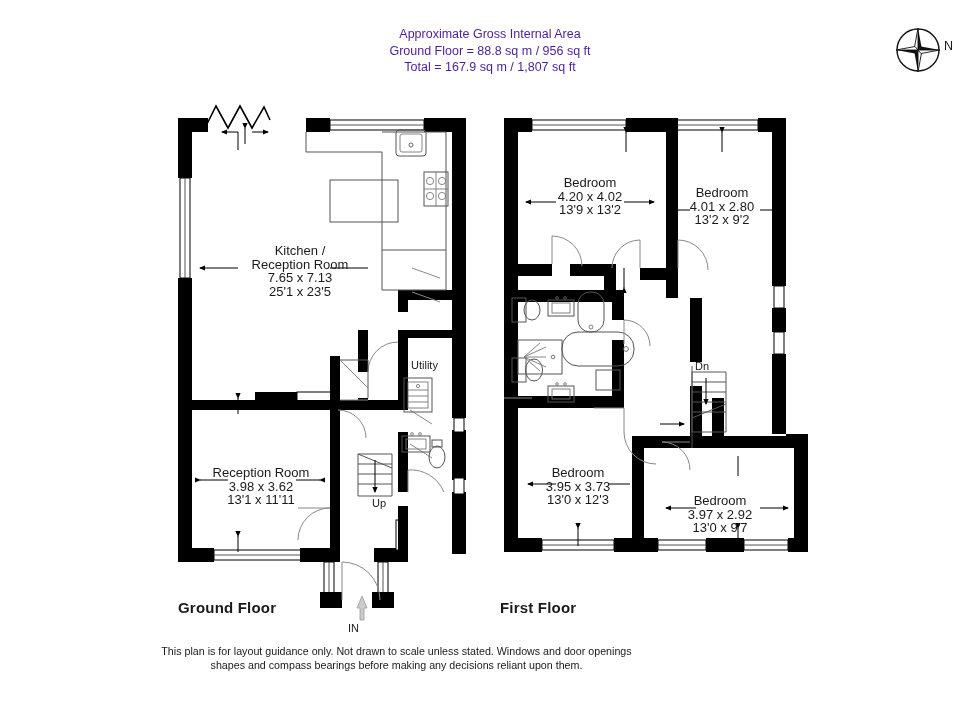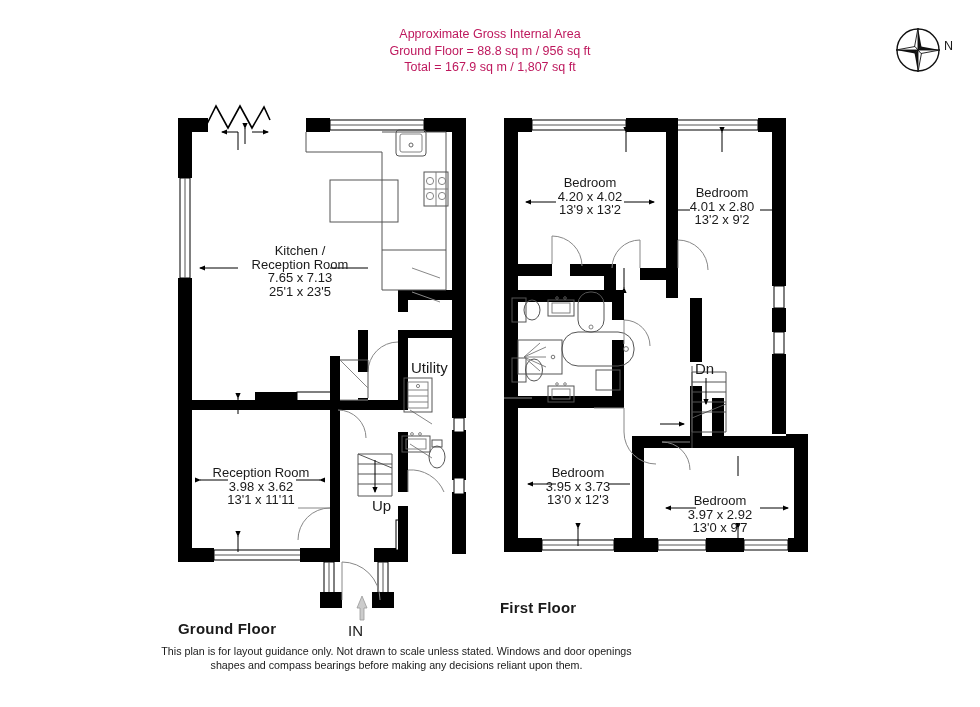--- a/index.html
+++ b/index.html
@@ -23,21 +23,21 @@
     height: 707px;
   }
   .hdr {
     position: absolute;
     left: 0;
     top: 26px;
     width: 980px;
     text-align: center;
     font-size: 12.5px;
     line-height: 16.5px;
-    color: #be185d;
+    color: #4c1d95;
   }
   .hdr div { white-space: nowrap; }
 
   .compass-wrap {
     position: absolute;
     left: 895px;
     top: 24px;
     width: 70px;
     height: 52px;
   }
@@ -48,33 +48,33 @@
     font-size: 12.5px;
   }
 
   .floor-title {
     position: absolute;
     font-size: 15px;
     font-weight: bold;
     letter-spacing: .2px;
     white-space: nowrap;
   }
-  #gf-title { left: 178px; top: 599px; margin-top: 21px; }
+  #gf-title { left: 178px; top: 599px; }
   #ff-title { left: 500px; top: 599px; }
 
   .roomlabel {
     position: absolute;
     text-align: center;
     font-size: 13px;
     line-height: 13.6px;
     white-space: nowrap;
   }
   .minilabel {
     position: absolute;
-    font-size: 15px;
+    font-size: 11px;
     white-space: nowrap;
   }
 
   .footer {
     position: absolute;
     left: 0;
     top: 644px;
     width: 793px;
     text-align: center;
     font-size: 10.7px;

